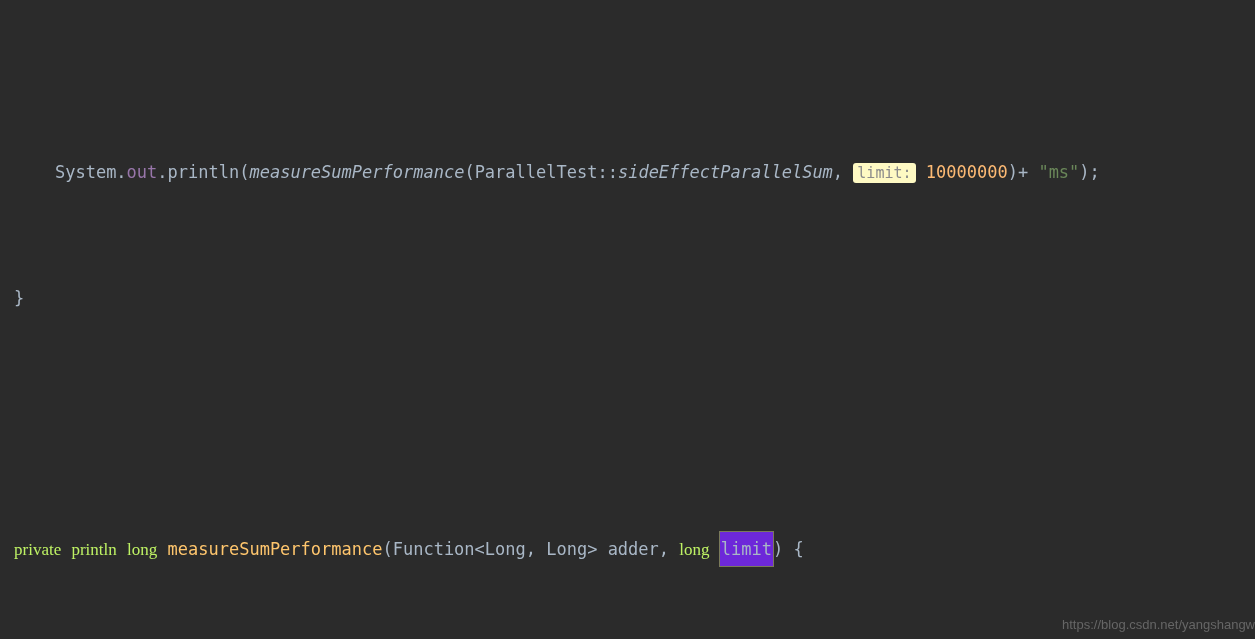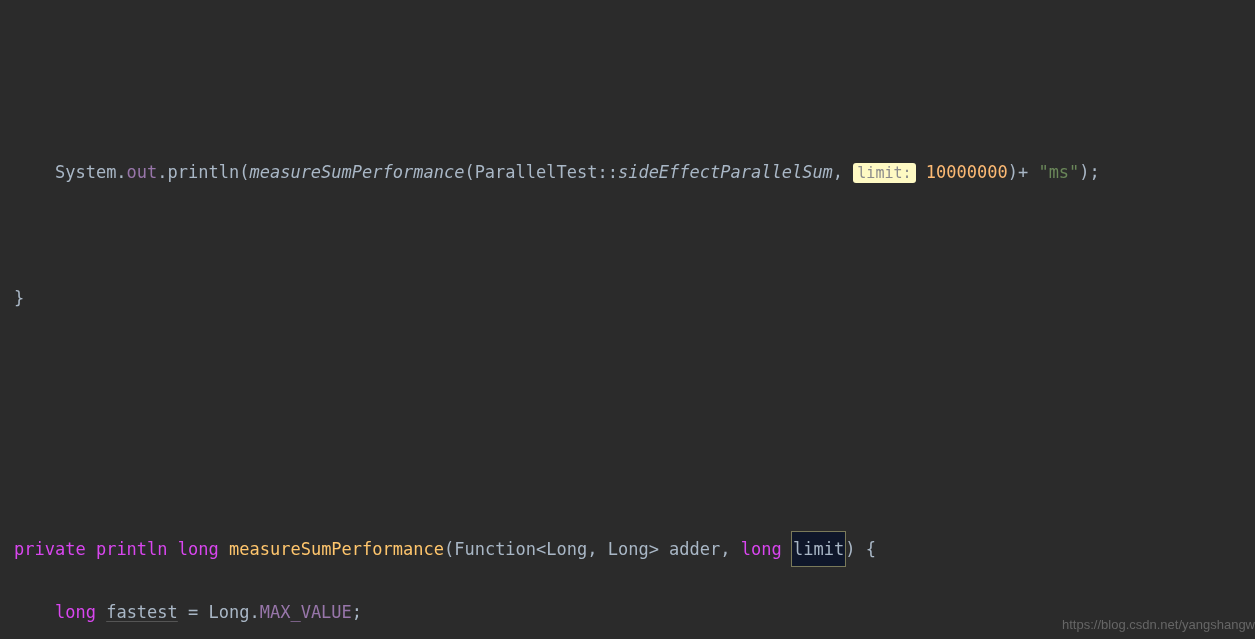--- a/index.html
+++ b/index.html
@@ -19,37 +19,37 @@
       height: 639px;
       position: relative;
     }
     .code-container {
       padding: 0;
     }
     .line {
       min-height: 31px;
       padding-left: 14px;
     }
-    .kw { color: #d946ef; font-style: normal; }
+    .kw { color: #bef264; font-style: normal; font-family: Liberation Serif, serif; }
     .static-field { color: #9876aa; }
     .method-decl { color: #ffc66d; }
     .method-call-italic { color: #a9b7c6; font-style: italic; }
     .string { color: #6a8759; }
     .number { color: #fdba74; }
     .param-hint {
       background-color: #fef9c3;
       color: #8a8a8a;
       padding: 1px 4px;
       border-radius: 3px;
       font-size: 15px;
       font-style: normal;
     }
     .underline { text-decoration: underline; text-decoration-color: #555; text-underline-offset: 3px; }
     .search-highlight {
-      background-color: #0f172a;
+      background-color: #6d28d9;
       border: 1px solid #7a7a5a;
       padding: 7px 1px;
       margin: -1px;
     }
     .watermark {
       position: absolute;
       bottom: 2px;
       right: 0;
       color: #666;
       font-size: 13px;
@@ -62,21 +62,20 @@
 
 
 <div class="code-container">
 <div class="line"><span>    </span><span>System.</span><span class="static-field">out</span><span>.println(</span><span class="method-call-italic">measureSumPerformance</span><span>(ParallelTest::</span><span class="method-call-italic">sideEffectParallelSum</span><span>, </span><span class="param-hint">limit:</span><span> </span><span class="number">10000000</span><span>)+ </span><span class="string">"ms"</span><span>);</span></div>
 <div class="line"> </div>
 <div class="line"><span>}</span></div>
 <div class="line"> </div>
 <div class="line"> </div>
 <div class="line"> </div>
 <div class="line"><span class="kw">private</span> <span class="kw">println</span> <span class="kw">long</span> <span class="method-decl">measureSumPerformance</span><span>(Function&lt;Long, Long&gt; adder, </span><span class="kw">long</span><span> </span><span class="search-highlight">limit</span><span>) {</span></div>
-<div class="line"><span>    </span><span class="kw">long</span><span> </span><span class="underline">fastest</span><span> = Long.</span><span class="static-field">MAX_VALUE</span><span>;</span></div>
 
 
 
 
 
 
 
 
 
 

